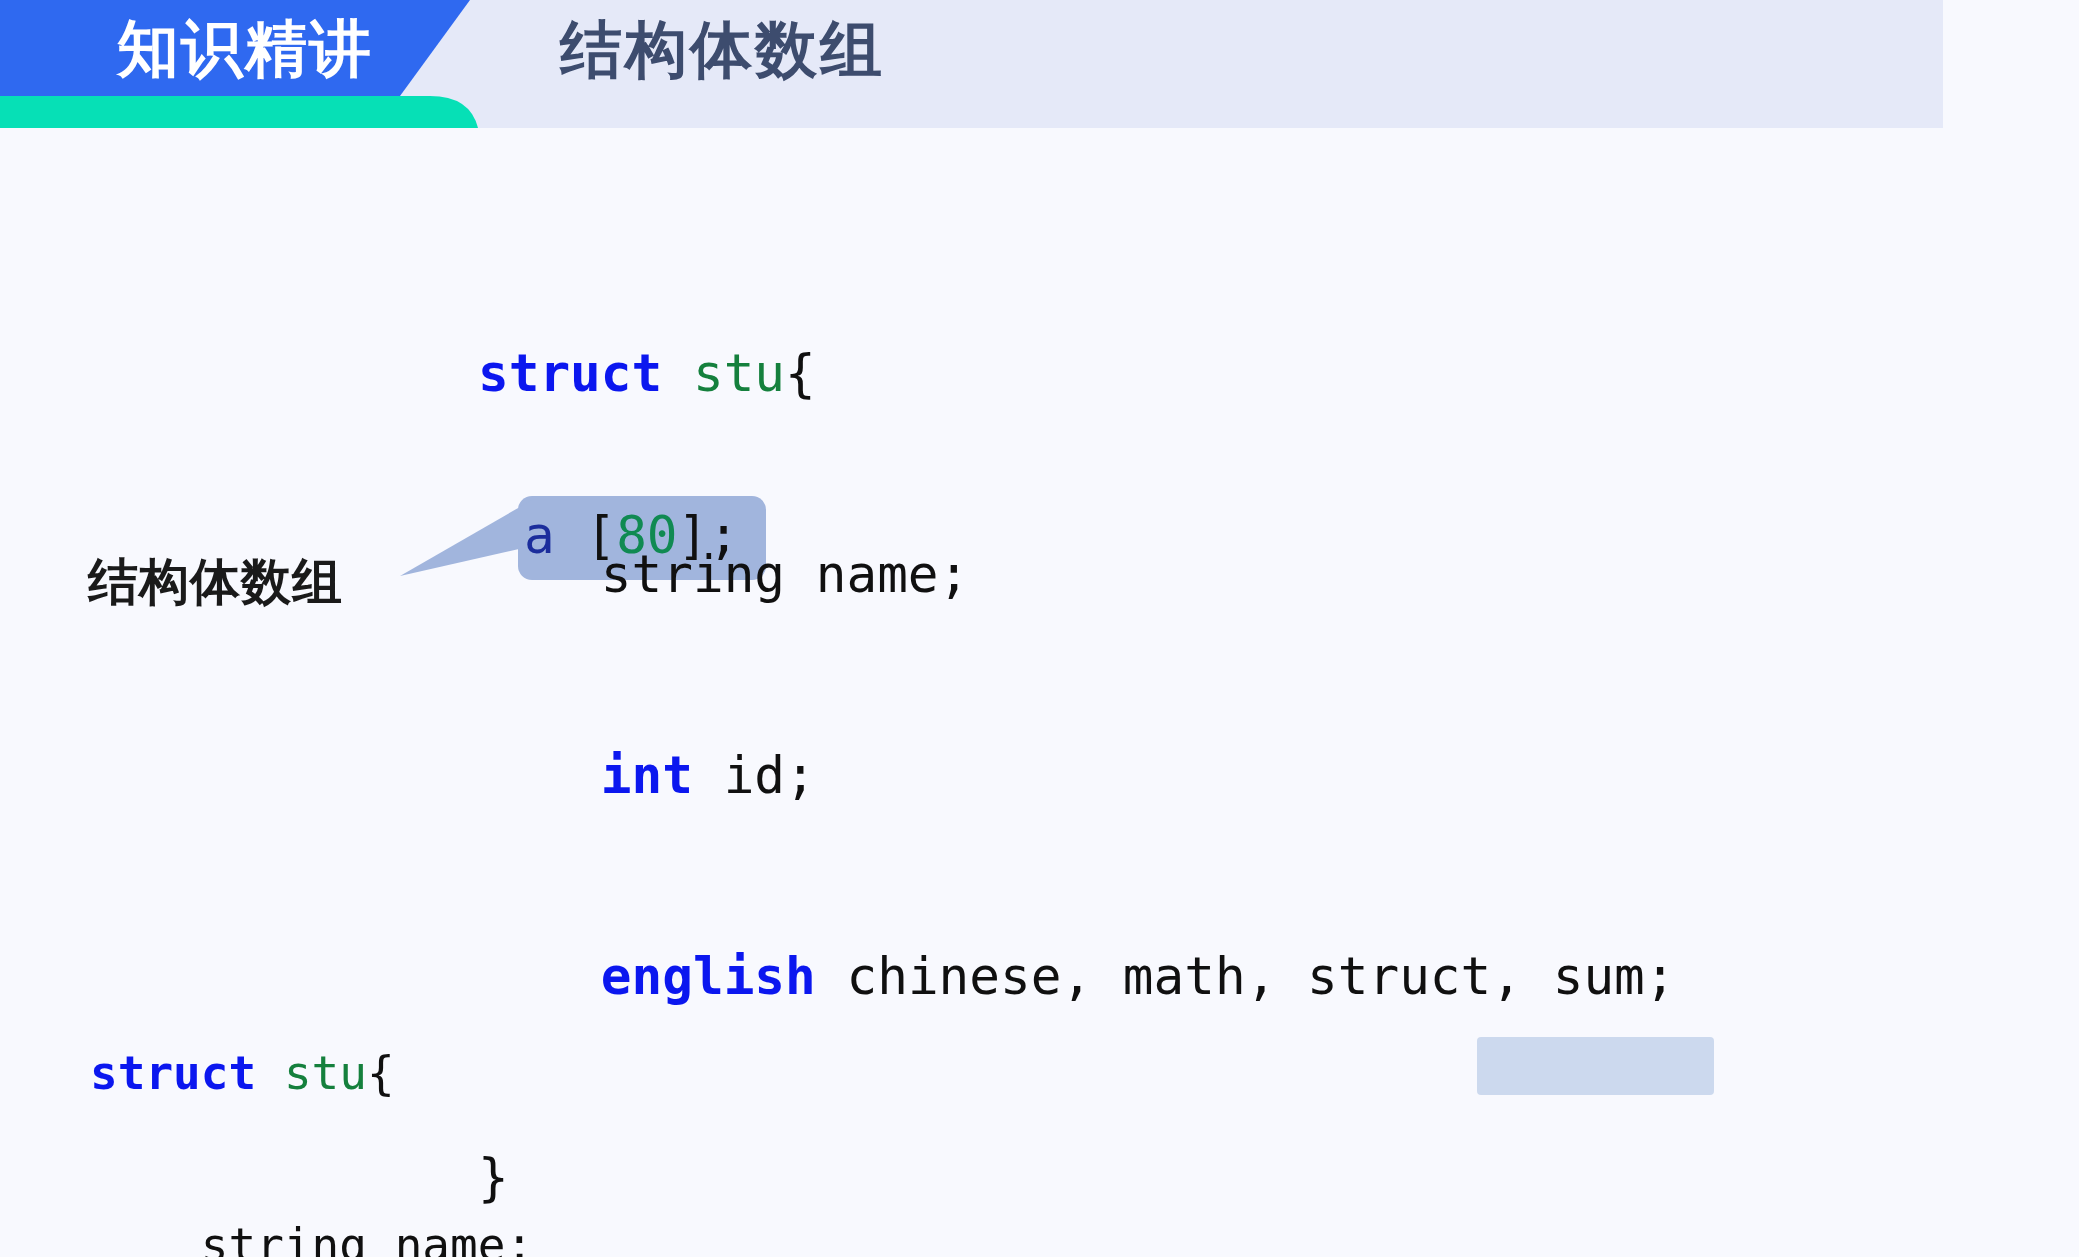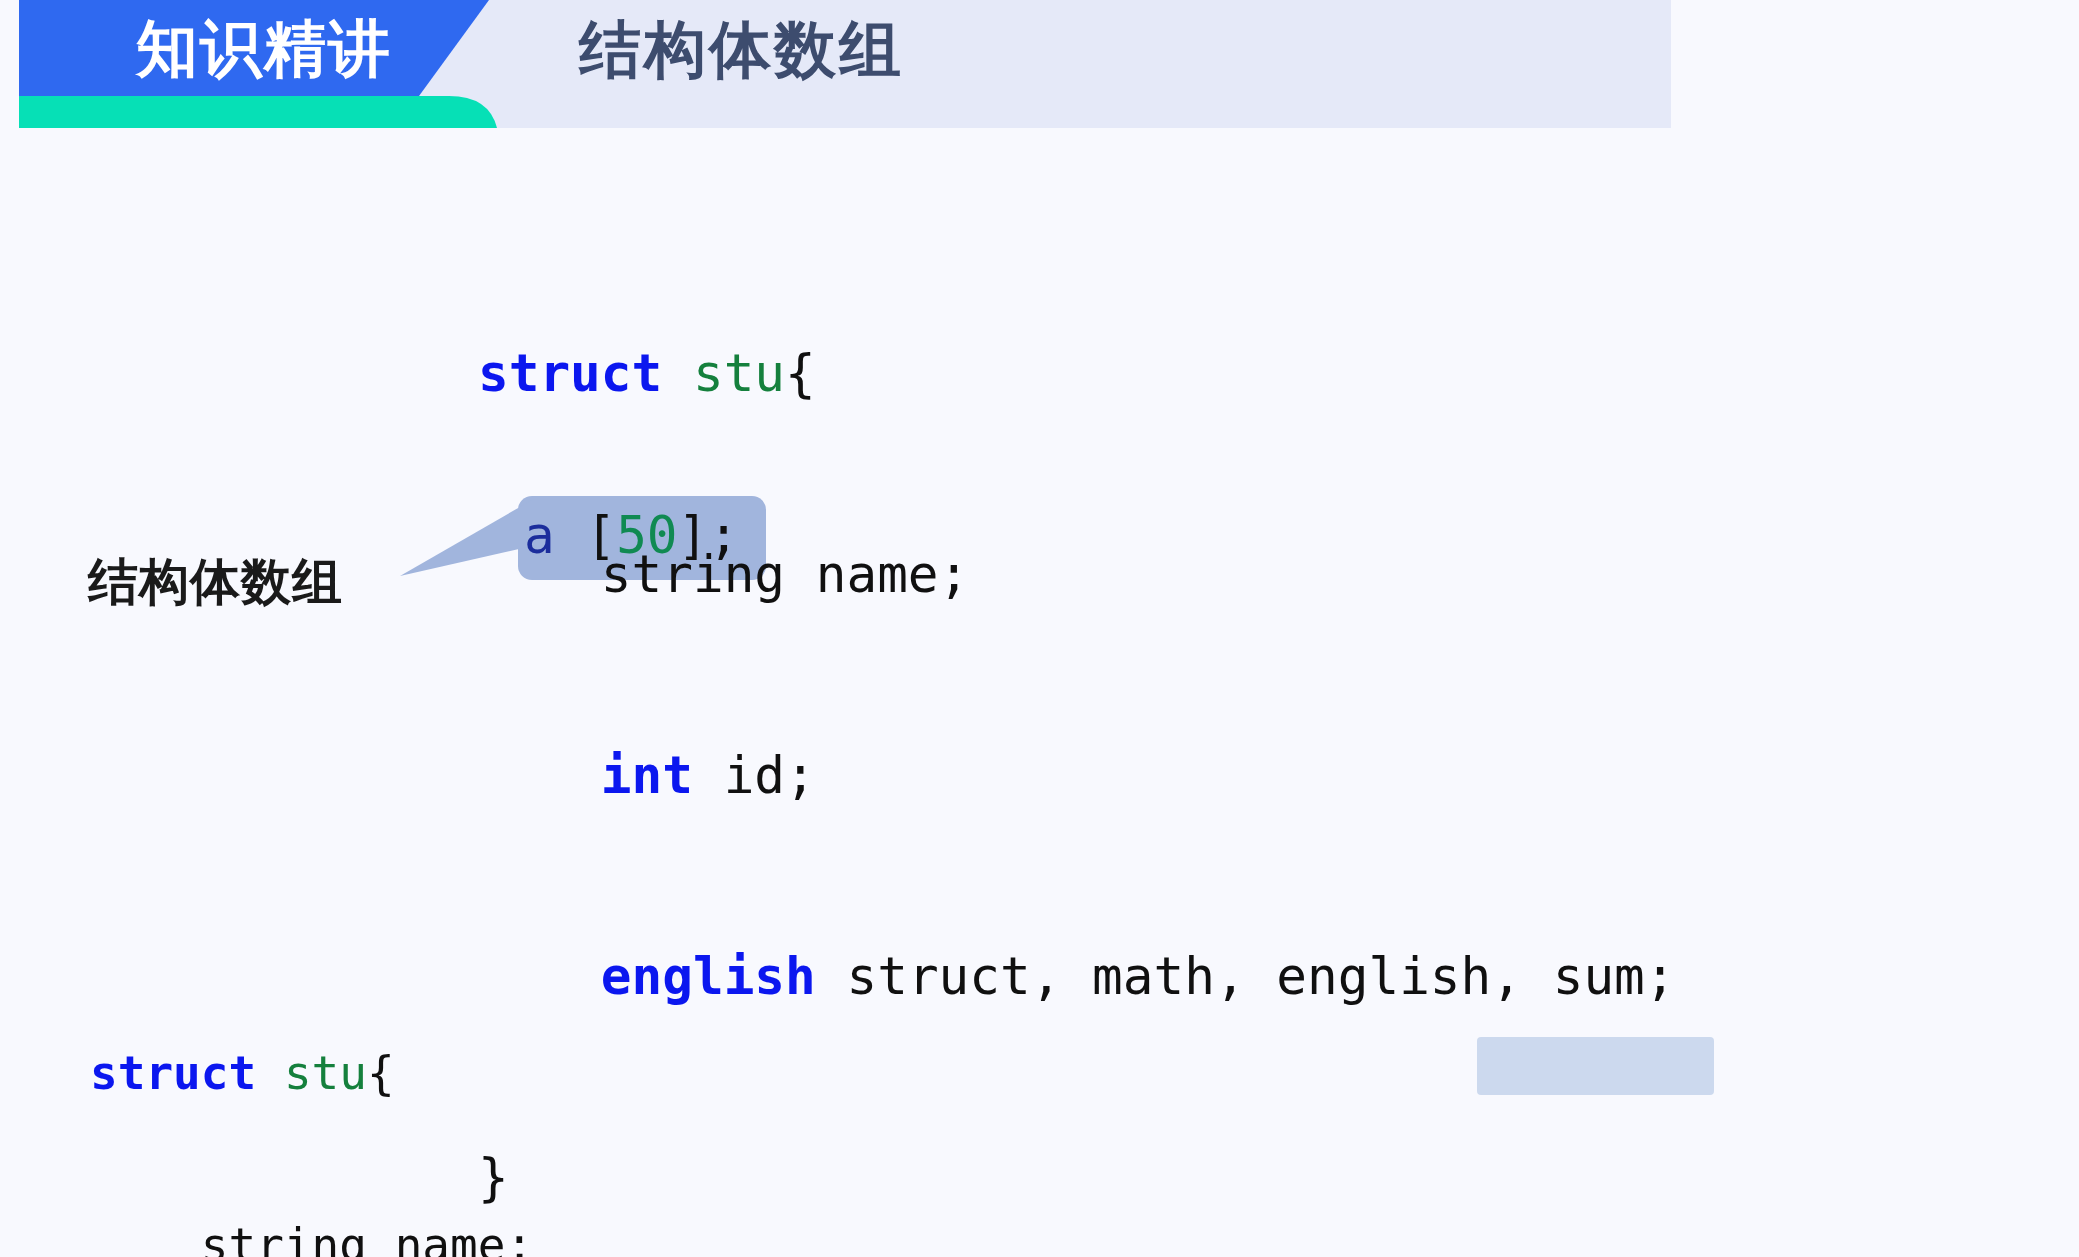--- a/index.html
+++ b/index.html
@@ -20,25 +20,24 @@
     height: 1257px;
     background: #f8f9fe;
     overflow: hidden;
   }
 
   
   .header {
     position: absolute;
     left: 0;
     top: 0;
-    width: 1652px;
+    width: 1943px;
     height: 128px;
     background: #e5e9f8;
     overflow: hidden;
-    margin-left: 19px;
   }
 
   .header-svg {
     position: absolute;
     left: 0;
     top: 0;
   }
 
   .banner-label {
     position: absolute;
@@ -170,34 +169,34 @@
       <path d="M 0 0 L 470 0 L 400 96 L 0 96 Z" fill="#2f69f0"></path>
     </svg>
     <div class="banner-label">知识精讲</div>
     <div class="header-title">结构体数组</div>
   </div>
 
   <div class="code code-layer" id="code-main">
     <span class="ln"><span class="kw">struct</span><span> </span><span class="type">stu</span><span class="pn">{</span></span>
     <span class="ln"><span class="pn">    string name;</span></span>
     <span class="ln"><span class="pn">    </span><span class="kw">int</span><span class="pn"> id;</span></span>
-    <span class="ln"><span class="pn">    </span><span class="kw">english</span><span class="pn"> struct, math, english, sum;</span></span>
+    <span class="ln"><span class="pn">    </span><span class="kw">english</span><span class="pn"> chinese, math, struct, sum;</span></span>
     <span class="ln"><span class="pn">}</span></span>
     
     
     
     
   </div>
 
   <svg class="hl-pointer" width="160" height="110">
     <polygon points="0,86 132,10 132,56" fill="#a1b5dd"></polygon>
   </svg>
 
   <div class="hl-callout"></div>
-  <div class="hl-callout-text"><span class="var">a </span><span class="pn">[</span><span class="num">50</span><span class="pn">]</span><span class="pn">;</span></div>
+  <div class="hl-callout-text"><span class="var">a </span><span class="pn">[</span><span class="num">80</span><span class="pn">]</span><span class="pn">;</span></div>
 
   <div class="callout-label">结构体数组</div>
 
   <div class="code" id="code-struct">
     <span class="ln"><span class="kw">struct</span><span> </span><span class="type">stu</span><span class="pn">{</span></span>
     <span class="ln"><span class="pn">    string name;</span></span>
     
     
     
   </div>

